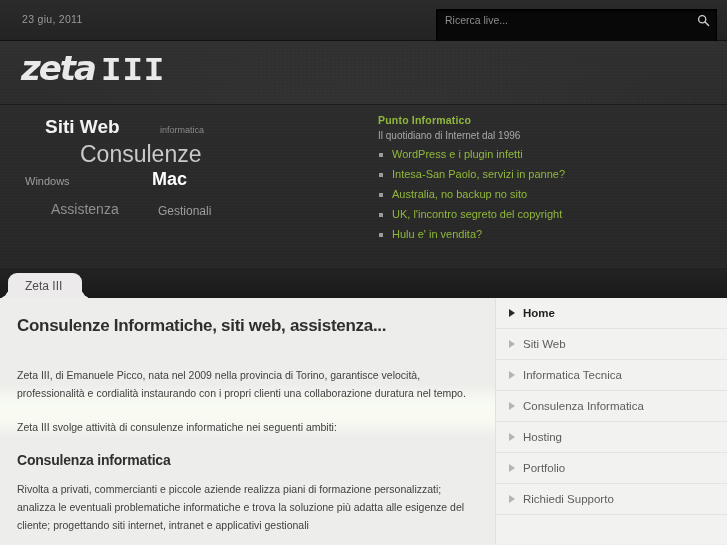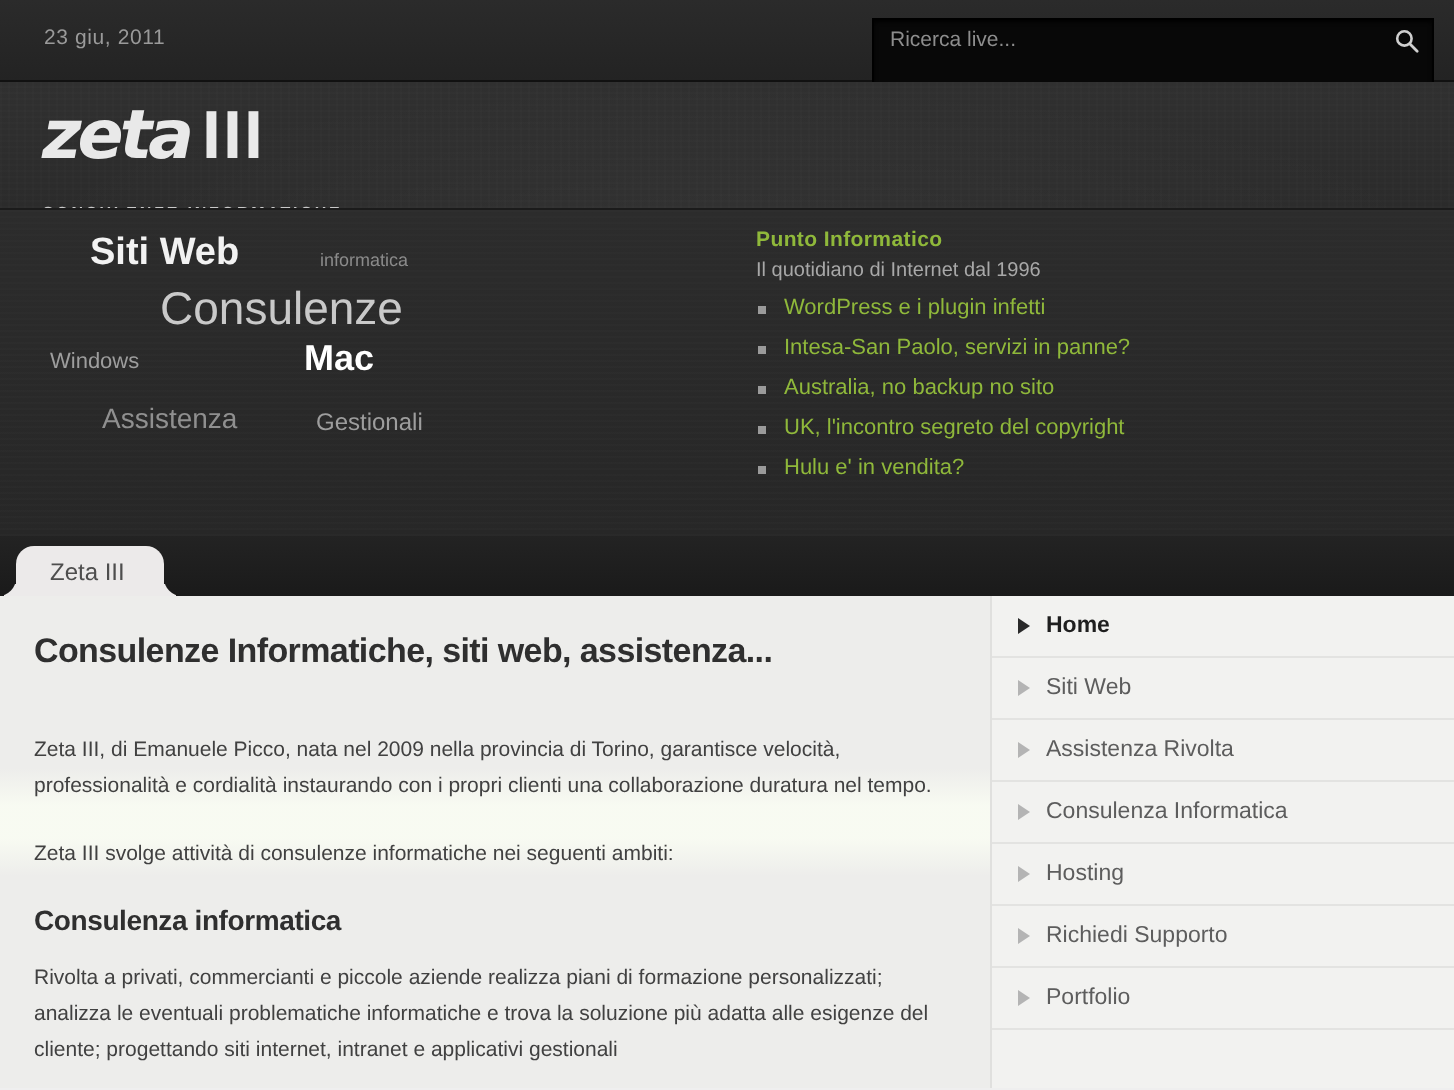--- a/index.html
+++ b/index.html
@@ -94,21 +94,21 @@
     letter-spacing: -2px;
     color: #e9e9e9;
     white-space: nowrap;
     font-style: italic;
     text-shadow: 1px 0 0 #2e2e2e, -1px 0 0 #2e2e2e;
   }
   .logo-word .mark {
     font-style: normal;
     letter-spacing: 1px;
     margin-left: 6px;
-    font-family: Liberation Sans, sans-serif;
+    font-family: Liberation Mono, monospace;
   }
   .logo-sub {
     display: block;
     margin-top: 17px;
     font-family: Liberation Sans, sans-serif;
     font-size: 8px;
     font-weight: bold;
     letter-spacing: 1.4px;
     color: #c9c9c9;
     white-space: nowrap;
@@ -348,34 +348,34 @@
         <li class="active">
           <span class="arrow"></span>
           <a href="#">Home</a>
         </li>
         <li>
           <span class="arrow"></span>
           <a href="#">Siti Web</a>
         </li>
         <li>
           <span class="arrow"></span>
-          <a href="#">Assistenza Rivolta</a>
+          <a href="#">Informatica Tecnica</a>
         </li>
         <li>
           <span class="arrow"></span>
           <a href="#">Consulenza Informatica</a>
         </li>
         <li>
           <span class="arrow"></span>
           <a href="#">Hosting</a>
         </li>
         <li>
           <span class="arrow"></span>
+          <a href="#">Portfolio</a>
+        </li>
+        <li>
+          <span class="arrow"></span>
           <a href="#">Richiedi Supporto</a>
-        </li>
-        <li>
-          <span class="arrow"></span>
-          <a href="#">Portfolio</a>
         </li>
       </ul>
   </div>
 
 </div>
 
 </body></html>

